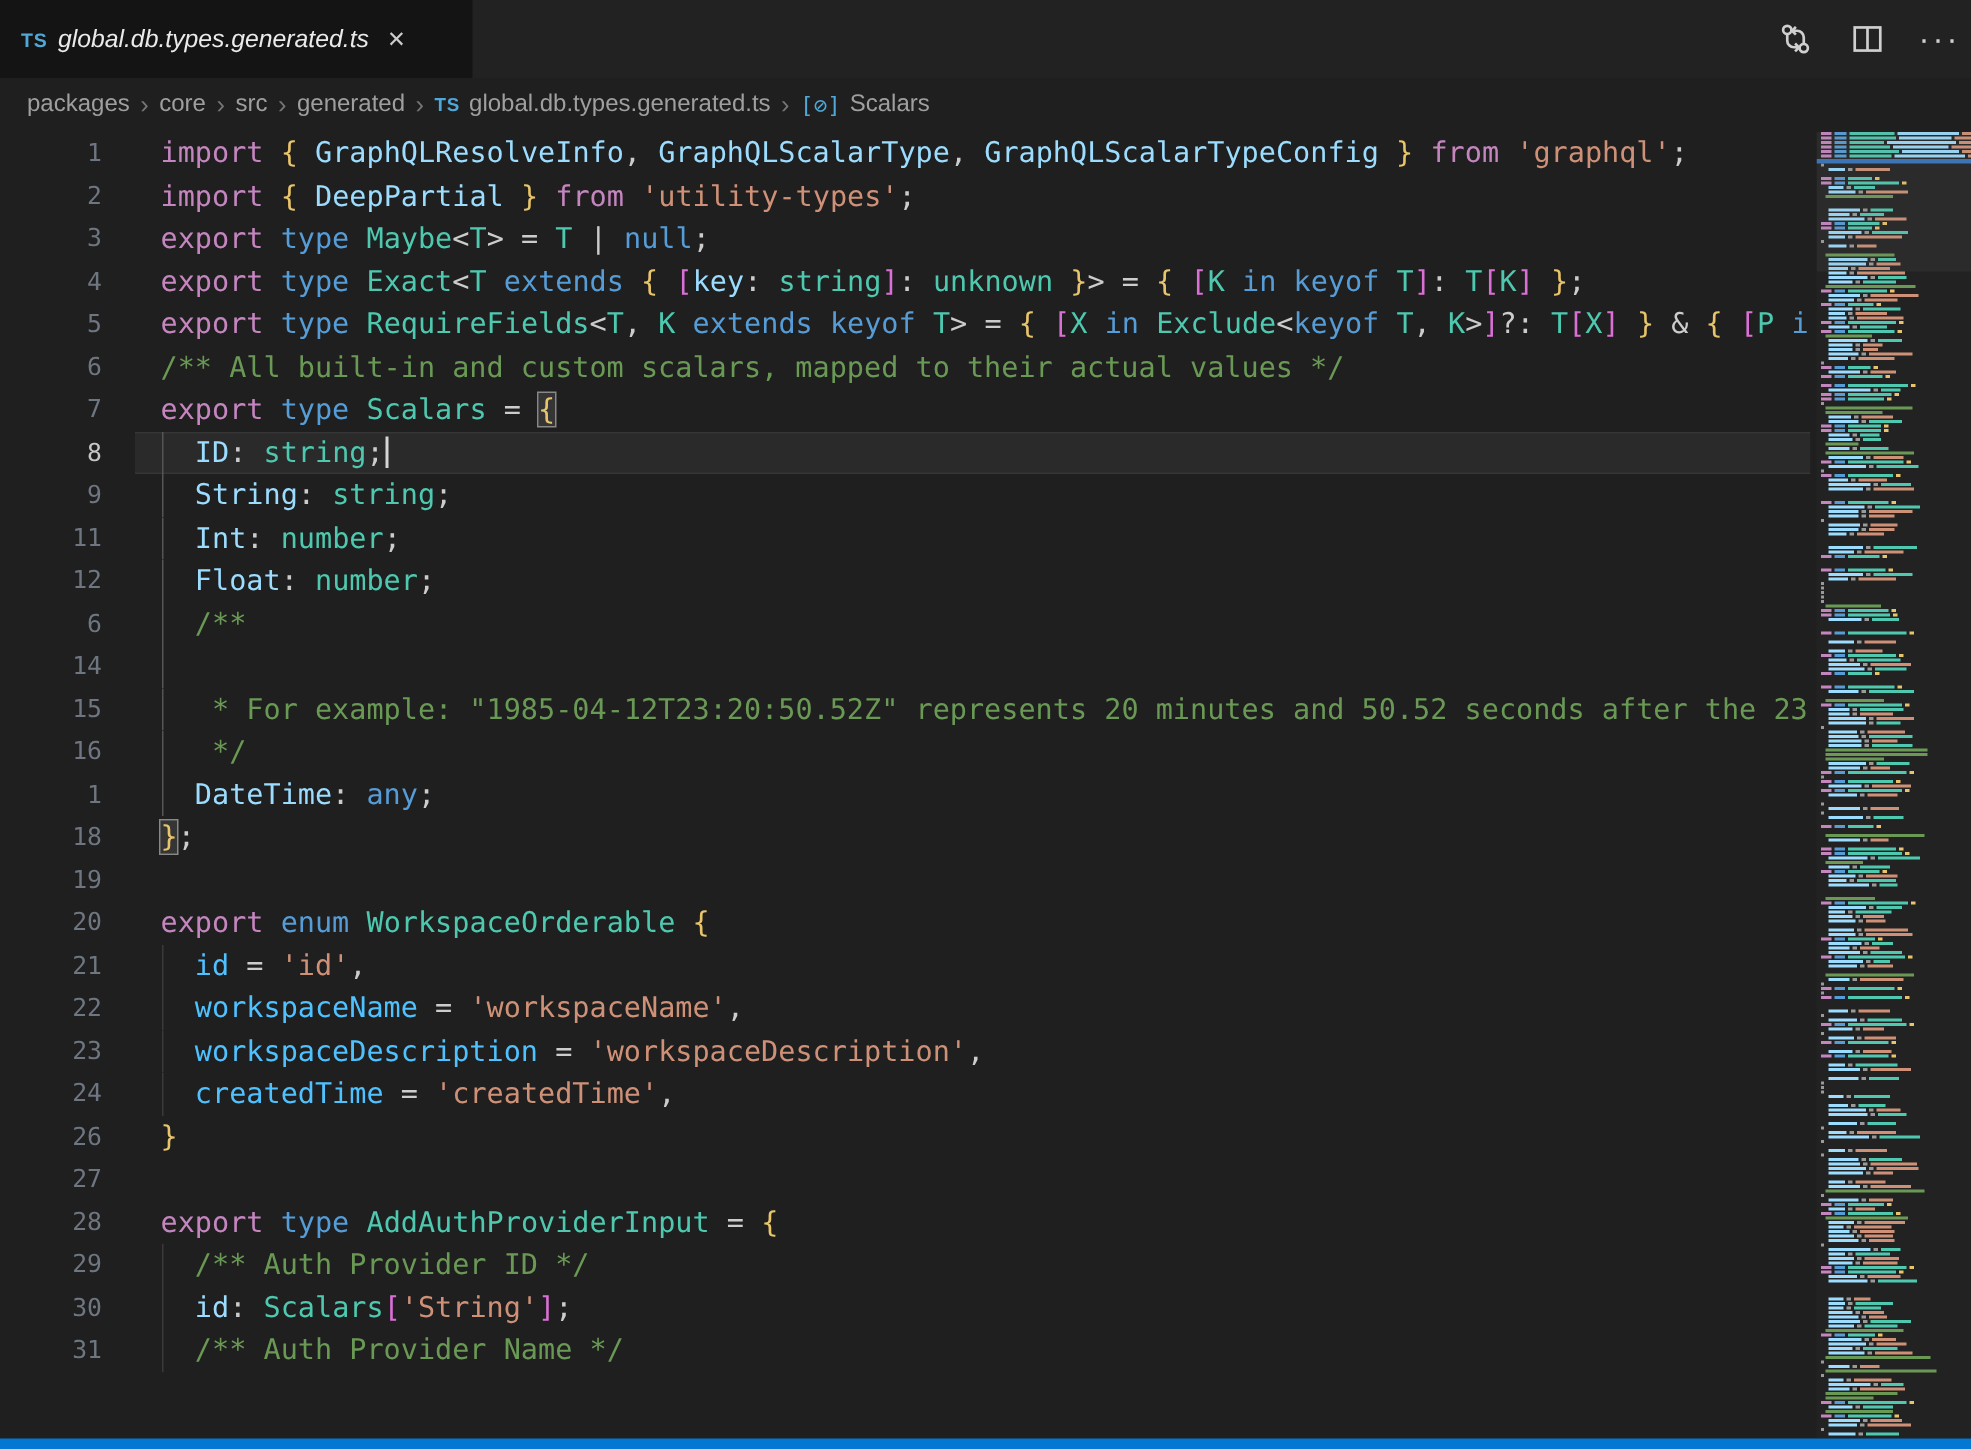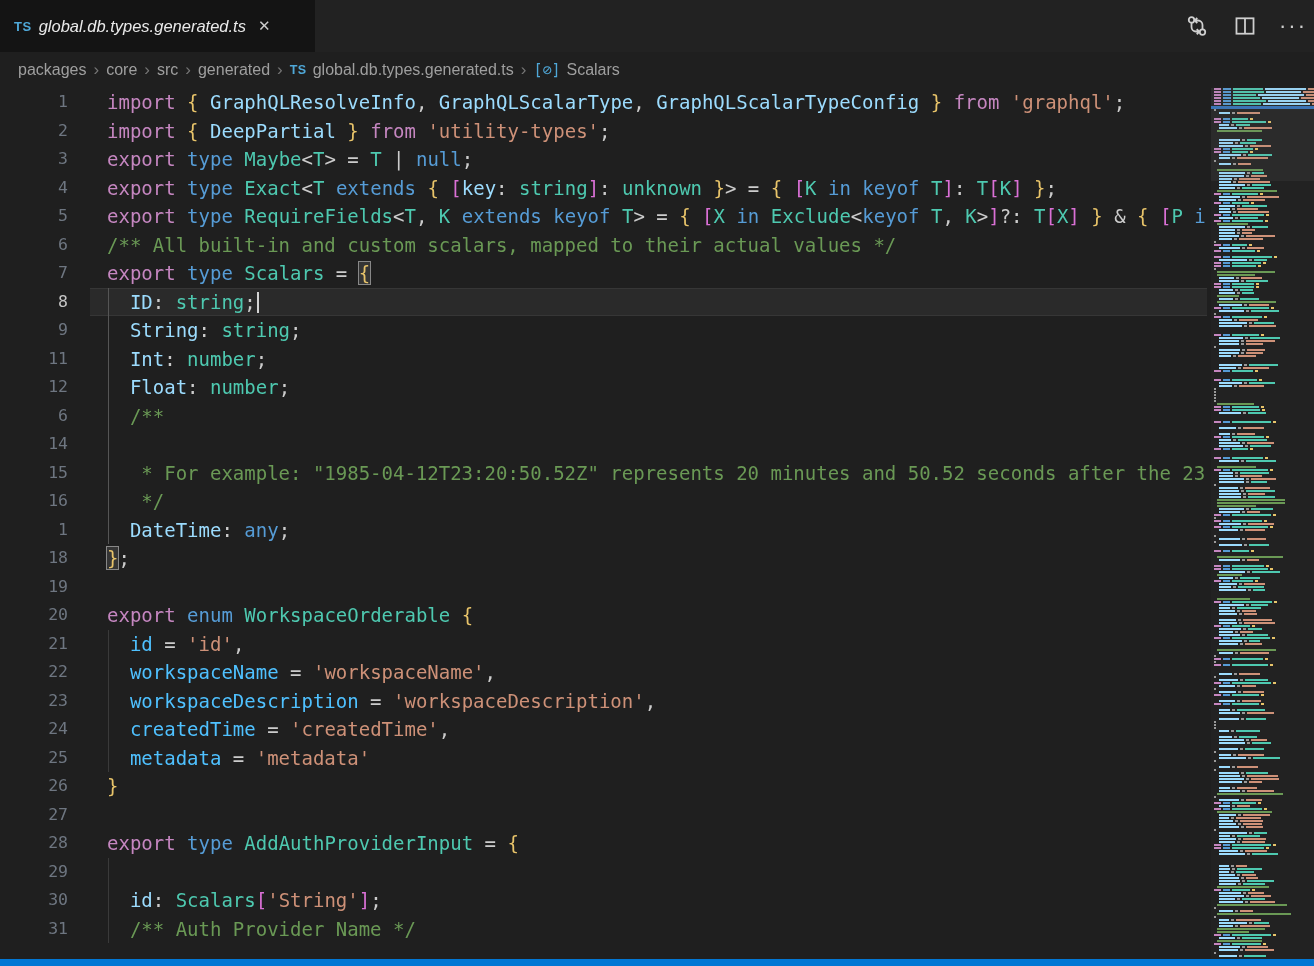--- a/index.html
+++ b/index.html
@@ -119,25 +119,24 @@
       <div class="ln"><div class="num">15</div><div class="code g2"><span class="tk-p">   </span><span class="tk-c">* For example: "1985-04-12T23:20:50.52Z" represents 20 minutes and 50.52 seconds after the 23</span></div></div>
       <div class="ln"><div class="num">16</div><div class="code g2"><span class="tk-p">   </span><span class="tk-c">*/</span></div></div>
       <div class="ln"><div class="num">1</div><div class="code g2"><span class="tk-p">  </span><span class="tk-v">DateTime</span><span class="tk-p">: </span><span class="tk-st">any</span><span class="tk-p">;</span></div></div>
       <div class="ln"><div class="num">18</div><div class="code"><span class="tk-b1 boxed">}</span><span class="tk-p">;</span></div></div>
       <div class="ln"><div class="num">19</div><div class="code"></div></div>
       <div class="ln"><div class="num">20</div><div class="code"><span class="tk-kw">export</span><span class="tk-p"> </span><span class="tk-st">enum</span><span class="tk-p"> </span><span class="tk-t">WorkspaceOrderable</span><span class="tk-p"> </span><span class="tk-b1">{</span></div></div>
       <div class="ln"><div class="num">21</div><div class="code g1"><span class="tk-p">  </span><span class="tk-e">id</span><span class="tk-p"> = </span><span class="tk-s">'id'</span><span class="tk-p">,</span></div></div>
       <div class="ln"><div class="num">22</div><div class="code g1"><span class="tk-p">  </span><span class="tk-e">workspaceName</span><span class="tk-p"> = </span><span class="tk-s">'workspaceName'</span><span class="tk-p">,</span></div></div>
       <div class="ln"><div class="num">23</div><div class="code g1"><span class="tk-p">  </span><span class="tk-e">workspaceDescription</span><span class="tk-p"> = </span><span class="tk-s">'workspaceDescription'</span><span class="tk-p">,</span></div></div>
       <div class="ln"><div class="num">24</div><div class="code g1"><span class="tk-p">  </span><span class="tk-e">createdTime</span><span class="tk-p"> = </span><span class="tk-s">'createdTime'</span><span class="tk-p">,</span></div></div>
-      <div class="ln"><div class="num">25</div><div class="code g1"><span class="tk-p">  </span><span class="tk-e">metadata</span><span class="tk-p"> = </span><span class="tk-s">'metadata'</span></div></div>
       <div class="ln"><div class="num">26</div><div class="code"><span class="tk-b1">}</span></div></div>
       <div class="ln"><div class="num">27</div><div class="code"></div></div>
       <div class="ln"><div class="num">28</div><div class="code"><span class="tk-kw">export</span><span class="tk-p"> </span><span class="tk-st">type</span><span class="tk-p"> </span><span class="tk-t">AddAuthProviderInput</span><span class="tk-p"> = </span><span class="tk-b1">{</span></div></div>
-      <div class="ln"><div class="num">29</div><div class="code g1"><span class="tk-p">  </span></div></div>
+      <div class="ln"><div class="num">29</div><div class="code g1"><span class="tk-p">  </span><span class="tk-c">/** Auth Provider ID */</span></div></div>
       <div class="ln"><div class="num">30</div><div class="code g1"><span class="tk-p">  </span><span class="tk-v">id</span><span class="tk-p">: </span><span class="tk-t">Scalars</span><span class="tk-b2">[</span><span class="tk-s">'String'</span><span class="tk-b2">]</span><span class="tk-p">;</span></div></div>
       <div class="ln"><div class="num">31</div><div class="code g1"><span class="tk-p">  </span><span class="tk-c">/** Auth Provider Name */</span></div></div>
     </div>
 
   <div class="minimap" id="minimap">
       <div class="mrow">
         <span style="width: 7px; background: rgb(197, 134, 192); margin-left: 3px;"></span>
         <span style="width: 8px; background: rgb(86, 156, 214);"></span>
         <span style="width: 30.0221px; background: rgb(78, 201, 176);"></span>
         <span style="width: 41.2073px; background: rgb(156, 220, 254);"></span>

